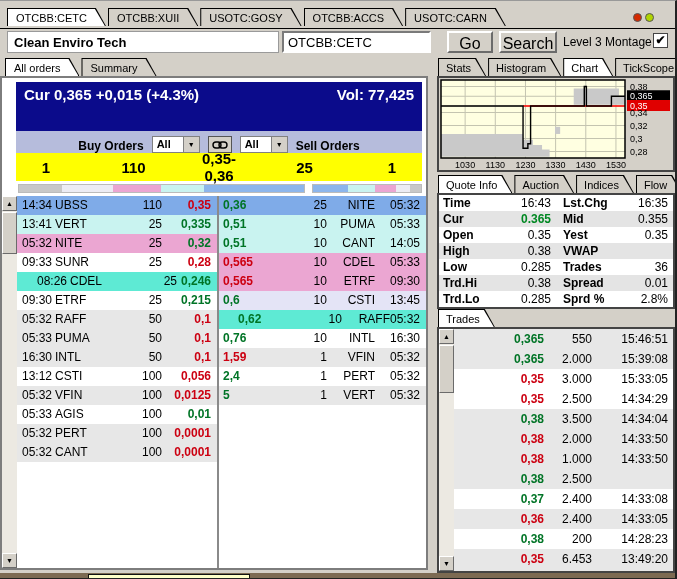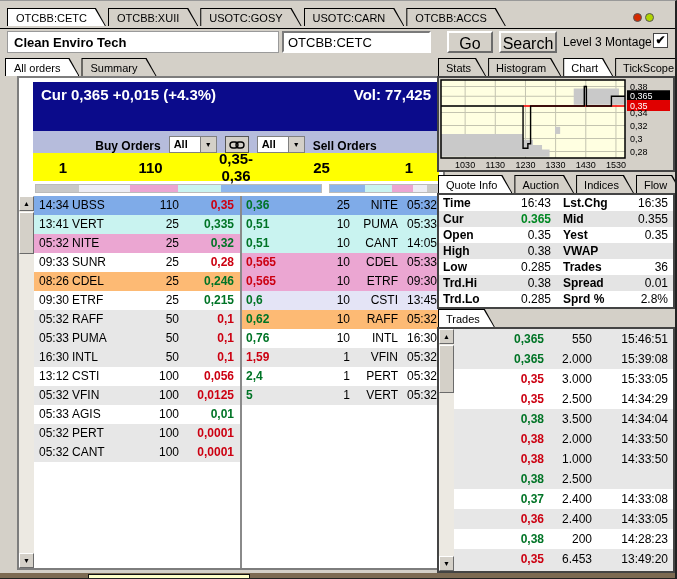--- a/index.html
+++ b/index.html
@@ -44,21 +44,21 @@
   .bookrow .p  { flex:1; text-align:right; font-weight:bold; padding-right:6px; }
   .askrow .p2 { width:58px; text-align:left; font-weight:bold; padding-left:4px; }
   .askrow .s2 { width:50px; text-align:right; }
   .askrow .m2 { width:48px; text-align:right; }
   .askrow .t2 { flex:1; text-align:right; padding-right:6px; }
 
   .bg-selected { background:#7fabe8; }
   .bg-cyan { background:#c9f3f0; }
   .bg-pink { background:#eba6d2; }
   .bg-white { background:#ffffff; }
-  .bg-gray { background:#fdba74; }
+  .bg-gray { background:#5eead4;padding-left:15px; }
   .bg-stripe { background:#e7e7e7; }
   .bg-lavender { background:#e4e4f6; }
   .dir-up { color:#007426; }
   .dir-down { color:#cc0011; }
 
   
   .sbar { background:#ece9e2; width:15px; position:absolute; }
   .sbtn { width:15px; height:15px; background:#d4d0c8; border:1px solid; border-color:#fff #6b6b6b #6b6b6b #fff; font-size:7px; text-align:center; line-height:13px; position:absolute; left:0; cursor:pointer; }
   .sthumb { width:15px; background:#d4d0c8; border:1px solid; border-color:#fff #6b6b6b #6b6b6b #fff; position:absolute; left:0; cursor:pointer; }
 
@@ -93,45 +93,45 @@
     <div class="tab active">
       <span>OTCBB:CETC</span>
     </div>
     <div class="tab">
       <span>OTCBB:XUII</span>
     </div>
     <div class="tab">
       <span>USOTC:GOSY</span>
     </div>
     <div class="tab">
+      <span>OTCBB:ACCS</span>
+    </div>
+    <div class="tab">
       <span>USOTC:CARN</span>
-    </div>
-    <div class="tab">
-      <span>OTCBB:ACCS</span>
     </div>
   </div>
 <div class="abs" style="top:27px; left:0px; width:677px; height:1px; background:#000;"></div>
 
 <div class="abs field" style="top:30px; left:7px; width:272px; height:22px;">Clean Enviro Tech</div>
 <input class="abs input" style="top: 30px; left: 282px; width: 149px; height: 22px;" value="OTCBB:CETC">
 <div class="abs btn" style="top:30px; left:447px; width:46px; height:22px;">Go</div>
 <div class="abs btn" style="top:30px; left:499px; width:58px; height:22px;">Search</div>
 <div class="abs" style="top:34px; left:563px; font-size:12px;">Level 3 Montage</div>
 <div class="abs cbx" style="top:32px; left:653px;">✔</div>
 
 <div class="abs tabrow" id="montage-tabs" style="top:57px; left:5px;">
     <div class="tab active">
       <span>All orders</span>
     </div>
     <div class="tab">
       <span>Summary</span>
     </div>
   </div>
 
-<div class="abs panel" style="left:17px; top:75px; width:428px; height:494px;">
+<div class="abs panel" style="left:0; top:75px; width:428px; height:494px;">
   <div class="abs navy" style="left:14px; top:4px; width:406px; height:49px; padding:4px 8px; display:flex; justify-content:space-between;">
     <span>Cur 0,365 +0,015 (+4.3%)</span>
     <span>Vol: 77,425</span>
   </div>
   <div class="abs filterrow" style="left:14px; top:53px; width:406px; height:22px;align-items:flex-end;">
     <span>Buy Orders</span>
     <div class="combo">
       <span class="val">All</span>
       <span class="arrowbtn">▼</span>
     </div>

